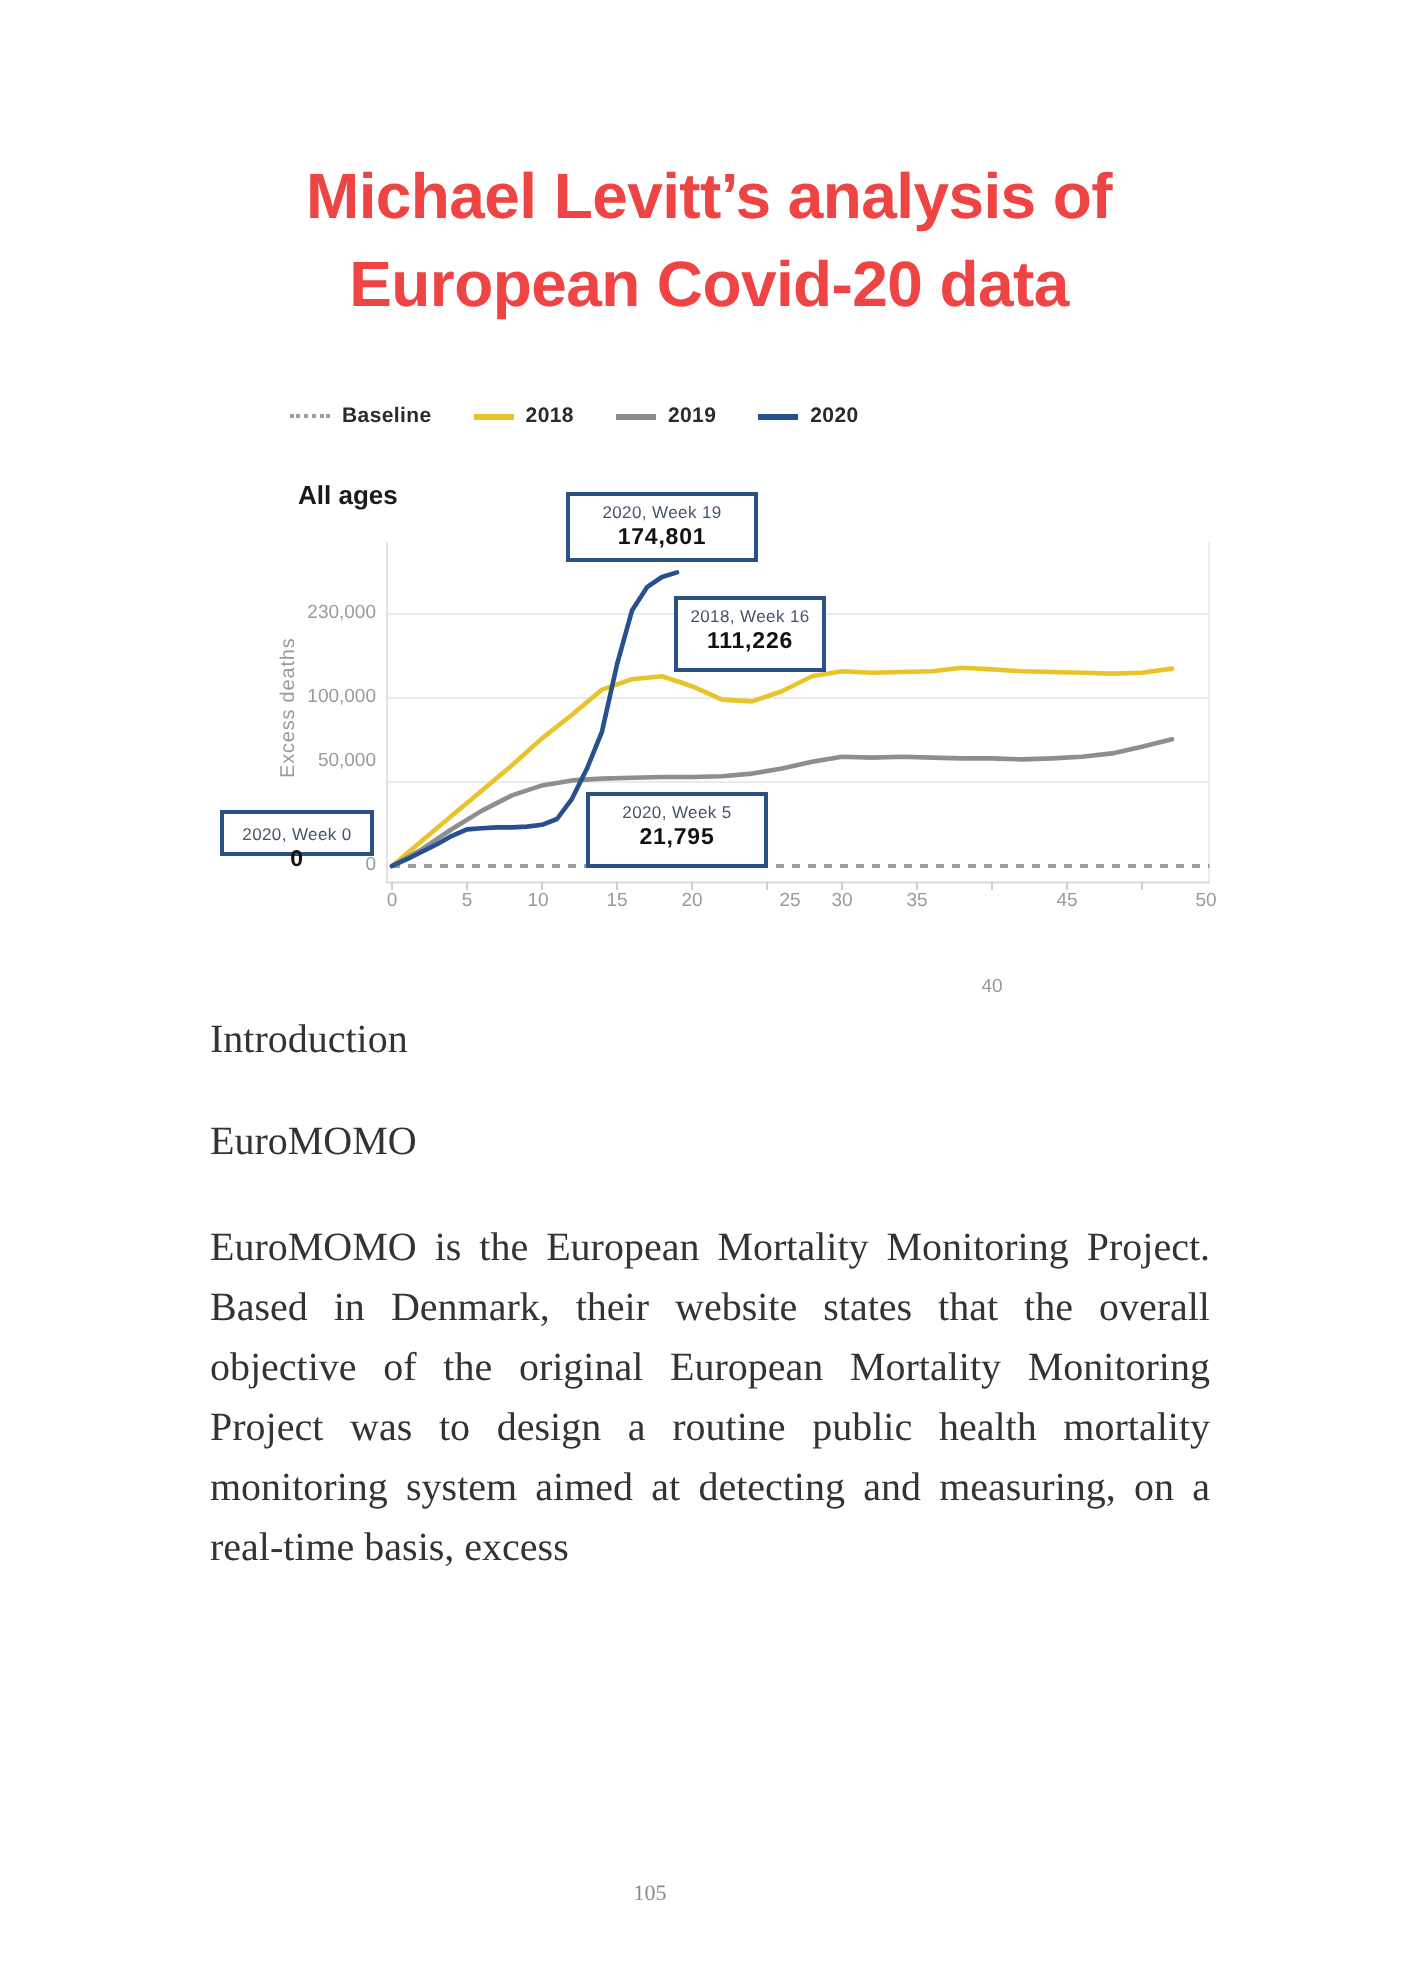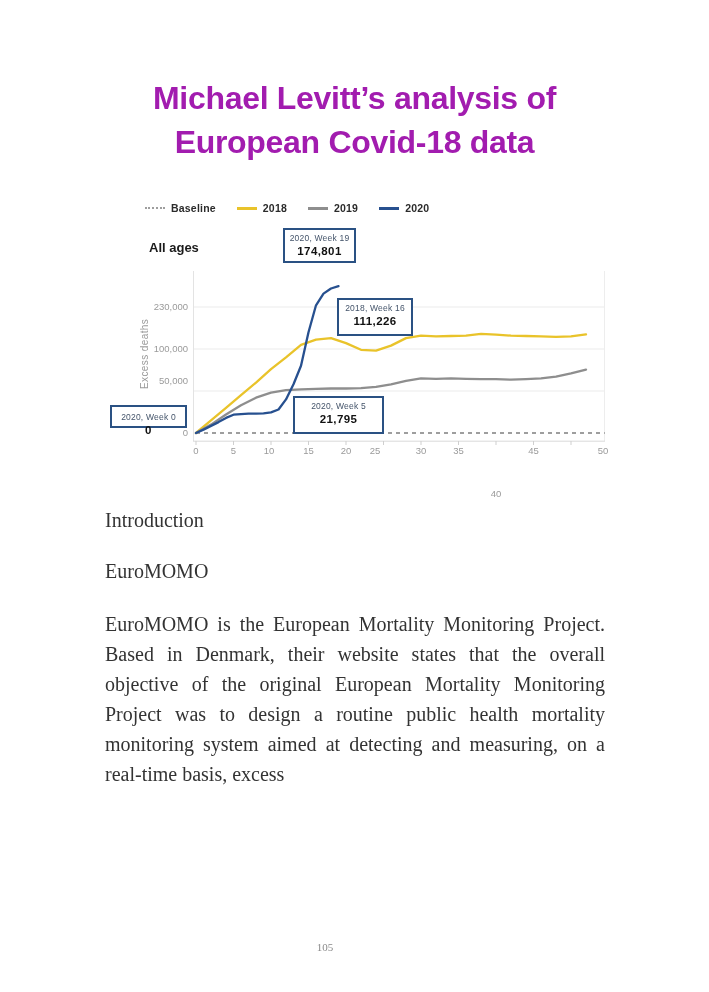--- a/index.html
+++ b/index.html
@@ -1,61 +1,61 @@
 <!DOCTYPE html>
 <html><head>
 <meta charset="utf-8">
 <style>
   html,body{margin:0;padding:0;background:#ffffff;}
   body{width:709px;height:992px;font-family:"Liberation Sans",sans-serif;}
   .page{position:relative;width:709px;height:992px;overflow:hidden;background:#fff;}
 
   
   .title{padding-top:76px;width:709px;text-align:center;font-weight:bold;
-         font-size:32px;line-height:44px;color:#a21caf;letter-spacing:-0.3px;
+         font-size:32px;line-height:44px;color:#ef4444;letter-spacing:-0.3px;
          font-family:"Liberation Sans",sans-serif;}
 
   
   .chart{position:relative;width:500px;height:268px;margin:30px 0 0 105px;}
   .legend{position:absolute;left:40px;top:8px;display:flex;align-items:flex-end;gap:21px;}
   .legend-item{display:flex;align-items:center;gap:6px;}
   .swatch{display:inline-block;width:20px;height:0;}
   .legend-label{font-size:10.5px;font-weight:bold;color:#2b2b2b;letter-spacing:0.2px;}
   .chart-title{position:absolute;left:44px;top:46px;font-size:13px;font-weight:bold;color:#1a1a1a;}
   .ylabel{position:absolute;left:34px;top:77px;height:166px;display:flex;align-items:center;
           justify-content:center;writing-mode:vertical-rl;transform:rotate(180deg);
           font-size:10px;color:#9a9a9a;letter-spacing:0.4px;}
   #plot{position:absolute;left:88px;top:77px;}
   .ytick{position:absolute;left:0;width:83px;text-align:right;font-size:9.5px;color:#9a9a9a;}
   .xtick{position:absolute;top:251px;width:24px;text-align:center;font-size:9.5px;color:#9a9a9a;}
   .ann{position:absolute;background:#fff;border:2px solid #2a5183;box-sizing:border-box;
        text-align:center;padding-top:3px;}
   .ann-label{font-size:8.5px;color:#44546a;letter-spacing:0.2px;line-height:11px;}
   .ann-value{font-size:11.5px;font-weight:bold;color:#111;letter-spacing:0.4px;line-height:15px;}
-  .ann-a{left:178px;top:34px;width:73px;height:35px;text-align:center;}
+  .ann-a{left:178px;top:52px;width:96px;height:35px;text-align:center;}
   .ann-b{left:232px;top:104px;width:76px;height:38px;}
   .ann-c{left:188px;top:202px;width:91px;height:38px;}
   .ann-d{left:5px;top:211px;width:77px;height:23px;padding-top:5px;}
 
   
   .content{width:500px;margin:45px 0 0 105px;font-family:"Liberation Serif",serif;color:#333;}
   .heading{font-size:20px;line-height:26px;margin:0 0 25px 0;font-weight:normal;}
   .body-para{font-size:20px;line-height:30px;text-align:justify;margin:0 0 24px 0;}
 
   .page-number{position:absolute;left:0;top:941px;width:650px;text-align:center;
                font-size:11px;color:#8a8a8a;font-family:"Liberation Serif",serif;}
 </style>
 </head>
 <body>
 
 <div class="page">
 
   <div class="title">
     <span>Michael Levitt’s analysis of</span><br>
-    <span>European Covid-18 data</span>
+    <span>European Covid-20 data</span>
   </div>
 
   <div class="chart">
     <div class="legend" id="legend">
         <span class="legend-item">
           <span class="swatch" style="border-top: 2px dotted rgb(158, 158, 158);"></span>
           <span class="legend-label">Baseline</span>
         </span>
         <span class="legend-item">
           <span class="swatch" style="border-top: 3px solid rgb(233, 195, 42);"></span>
@@ -100,21 +100,21 @@
         <div class="ytick" style="top: 181px;">50,000</div>
         <div class="ytick" style="top: 149px;">100,000</div>
         <div class="ytick" style="top: 107px;">230,000</div>
       </div>
     <div id="xticks">
         <div class="xtick" style="left: 79px;">0</div>
         <div class="xtick" style="left: 116.5px;">5</div>
         <div class="xtick" style="left: 152px;">10</div>
         <div class="xtick" style="left: 191.5px;">15</div>
         <div class="xtick" style="left: 229px;">20</div>
-        <div class="xtick" style="left: 258px;">25</div>
+        <div class="xtick" style="left: 278px;">25</div>
         <div class="xtick" style="left: 304px;">30</div>
         <div class="xtick" style="left: 341.5px;">35</div>
         <div class="xtick" style="left: 379px; margin-top: 43px;">40</div>
         <div class="xtick" style="left: 416.5px;">45</div>
         <div class="xtick" style="left: 454px; margin-left: 32px;">50</div>
       </div>
 
     <div class="ann ann-a" style="border-color: rgb(42, 81, 131);">
       <div class="ann-label">2020, Week 19</div>
       <div class="ann-value">174,801</div>

